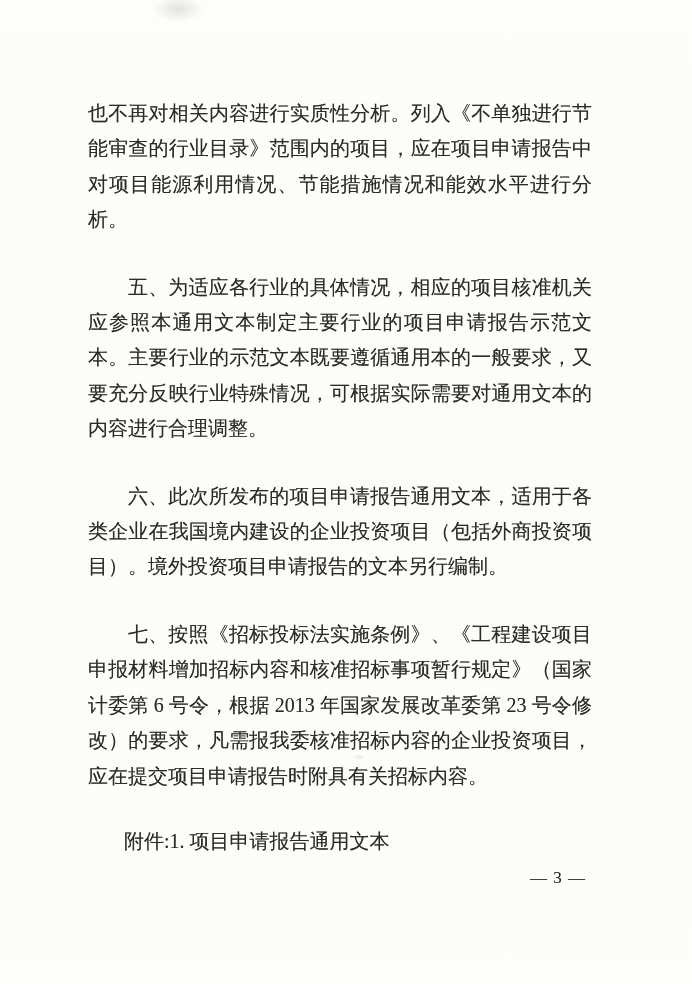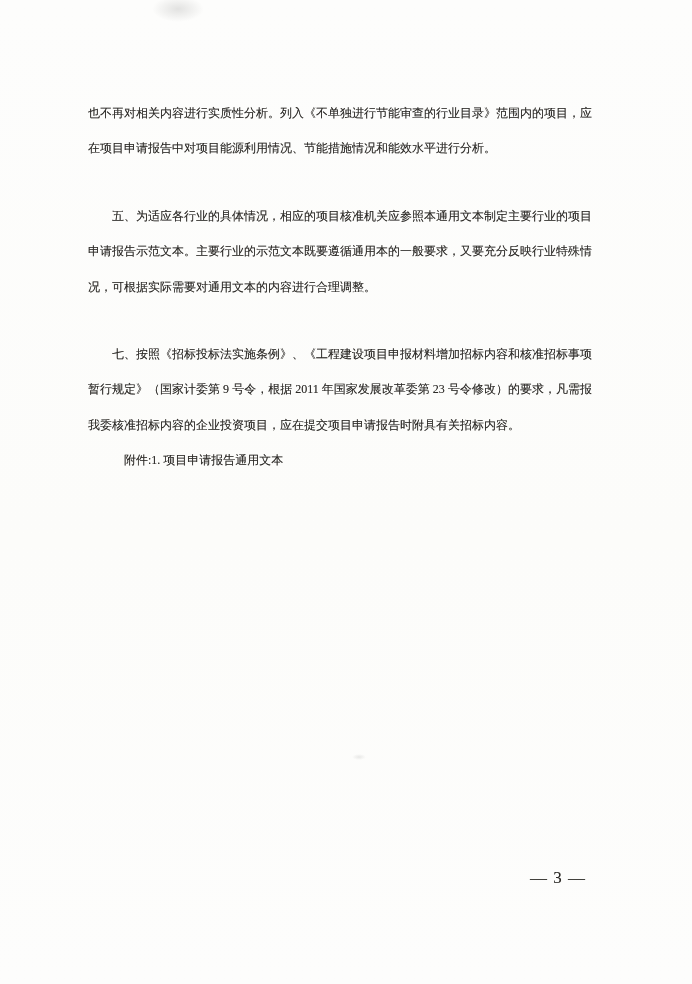--- a/index.html
+++ b/index.html
@@ -36,36 +36,37 @@
     width: 14px;
     height: 6px;
     background: radial-gradient(ellipse at center, rgba(140,140,138,0.18) 0%, rgba(140,140,138,0.0) 70%);
     pointer-events: none;
   }
   .text-block {
     position: absolute;
     left: 88px;
     top: 96px;
     width: 504px;
-    font-size: 12px;
+    font-size: 20px;
     line-height: 35.4px;
     color: #2d2b28;
     text-align: justify;
     text-justify: inter-ideograph;
     text-shadow: 0 0 0.5px rgba(45, 43, 40, 0.45);
   }
   .para {
     margin: 0;
     padding: 0;
   }
   .para.indent {
     text-indent: 2em;
     margin-top: 32px;
   }
   .attachments {
+    margin-top: 30px;
   }
   .att-line {
     margin: 0;
     text-align: left;
   }
   .att-line-1 {
     padding-left: 36px;
   }
   .att-line-2 {
     padding-left: 96px;
@@ -87,21 +88,22 @@
 <body>
 
 <div class="page">
 
   <div class="smudge-top"></div>
   <div class="speck-1"></div>
 
   <main class="text-block">
     <p class="para">也不再对相关内容进行实质性分析。列入《不单独进行节能审查的行业目录》范围内的项目，应在项目申请报告中对项目能源利用情况、节能措施情况和能效水平进行分析。</p>
     <p class="para indent">五、为适应各行业的具体情况，相应的项目核准机关应参照本通用文本制定主要行业的项目申请报告示范文本。主要行业的示范文本既要遵循通用本的一般要求，又要充分反映行业特殊情况，可根据实际需要对通用文本的内容进行合理调整。</p>
-    <p class="para indent">七、按照《招标投标法实施条例》、《工程建设项目申报材料增加招标内容和核准招标事项暂行规定》（国家计委第 9 号令，根据 2011 年国家发展改革委第 23 号令修改）的要求，凡需报我委核准招标内容的企业投资项目，应在提交项目申请报告时附具有关招标内容。</p>
+    <p class="para indent">六、此次所发布的项目申请报告通用文本，适用于各类企业在我国境内建设的企业投资项目（包括外商投资项目）。境外投资项目申请报告的文本另行编制。</p>
+    <p class="para indent">七、按照《招标投标法实施条例》、《工程建设项目申报材料增加招标内容和核准招标事项暂行规定》（国家计委第 6 号令，根据 2013 年国家发展改革委第 23 号令修改）的要求，凡需报我委核准招标内容的企业投资项目，应在提交项目申请报告时附具有关招标内容。</p>
 
     <div class="attachments">
       <p class="att-line att-line-1">附件:1. 项目申请报告通用文本</p>
     </div>
   </main>
 
   <div class="page-number">— 3 —</div>
 
 </div>
 

